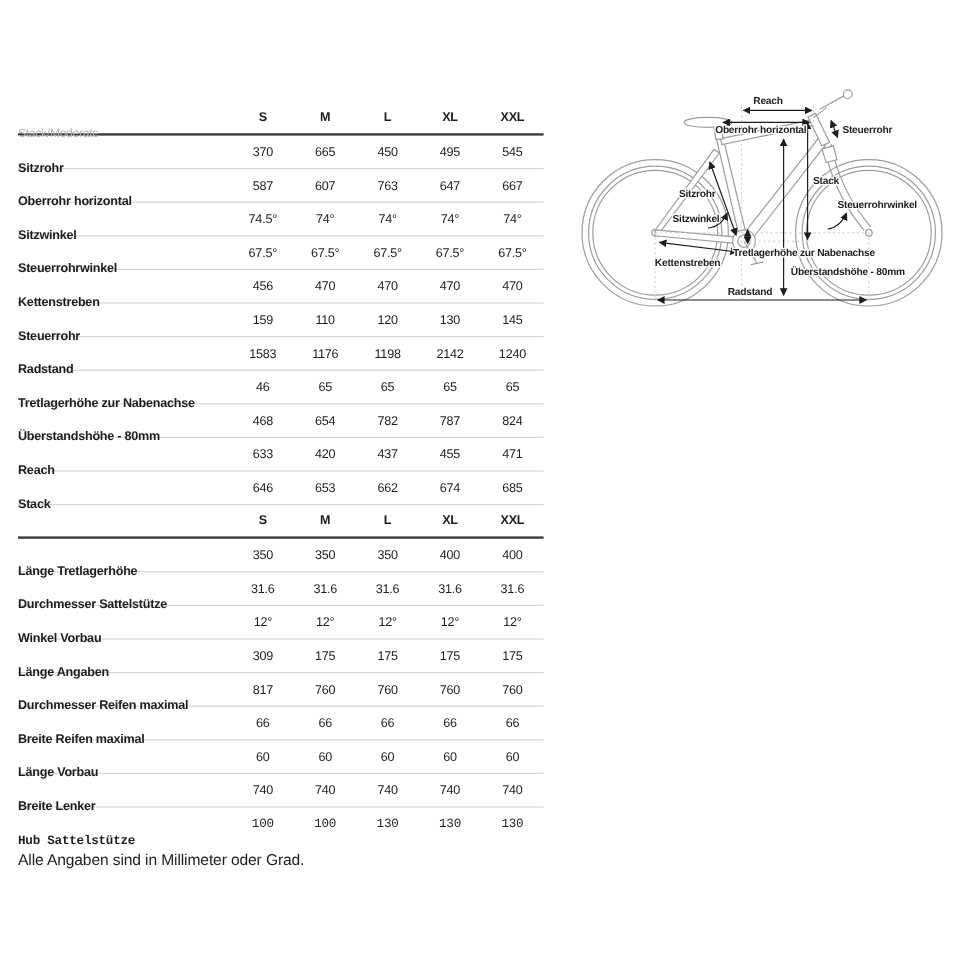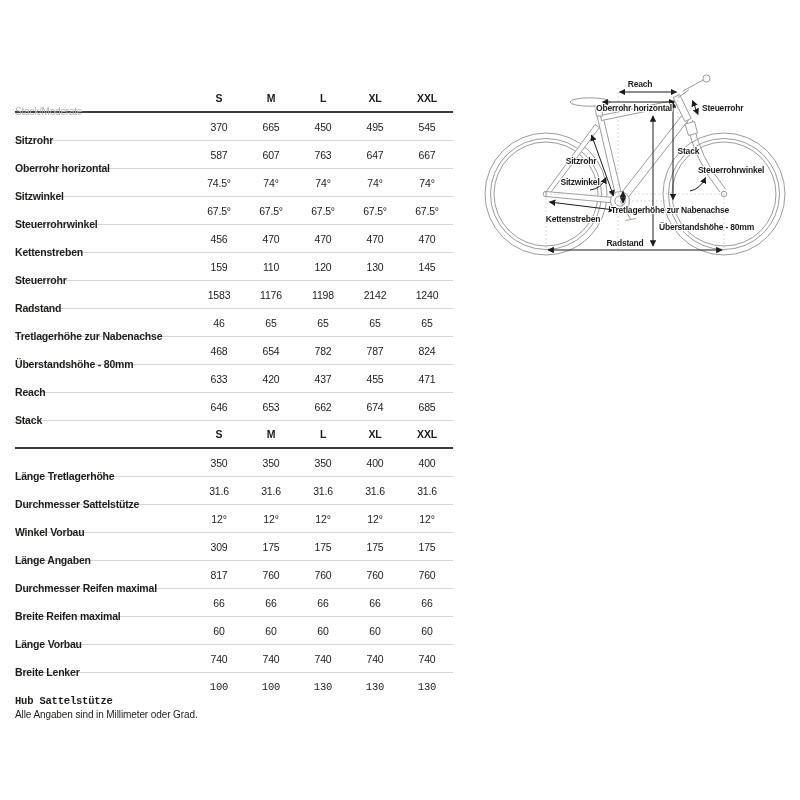--- a/index.html
+++ b/index.html
@@ -10,21 +10,21 @@
   
   .geo-table{position:absolute;left:15px;top:85px;width:438px;}
   .row{display:flex;align-items:center;height:28px;box-sizing:border-box;border-bottom:1px solid #d6d6d6;}
   .row.header{border-bottom:2px solid #3c3c3b;}
   .geo-table .row:last-child{border-bottom:none;font-family:Liberation Mono, monospace;}
   .cell-label{width:178px;font-size:10.5px;font-weight:700;letter-spacing:-0.2px;white-space:nowrap;margin-top:27px;}
   .cell-val{width:52px;text-align:center;font-size:10.5px;letter-spacing:-0.2px;}
   .header .cell-label{font-weight:400;font-size:10px;color:#b3b3b3;}
   .header .cell-val{font-weight:700;}
   
-  .footnote{position:absolute;left:15px;top:709px;font-size:10px;letter-spacing:-0.1px;}
+  .footnote{position:absolute;left:15px;top:709px;font-size:13px;letter-spacing:-0.1px;}
   
   .diagram{position:absolute;left:478px;top:58px;}
   .bike{stroke:#9d9d9c;fill:none;stroke-width:1;}
   .bike-fill{stroke:#9d9d9c;fill:#ffffff;stroke-width:1;}
   .dash{stroke:#cfcfcf;stroke-width:0.8;fill:none;stroke-dasharray:2,2;}
   .meas{stroke:#1d1d1b;stroke-width:1;fill:none;}
   .dlabel{
     font-family:"Liberation Sans","DejaVu Sans",sans-serif;
     font-size:8.5px;font-weight:600;fill:#1d1d1b;letter-spacing:-0.2px;
     paint-order:stroke;stroke:#ffffff;stroke-width:2.2px;stroke-linejoin:round;

